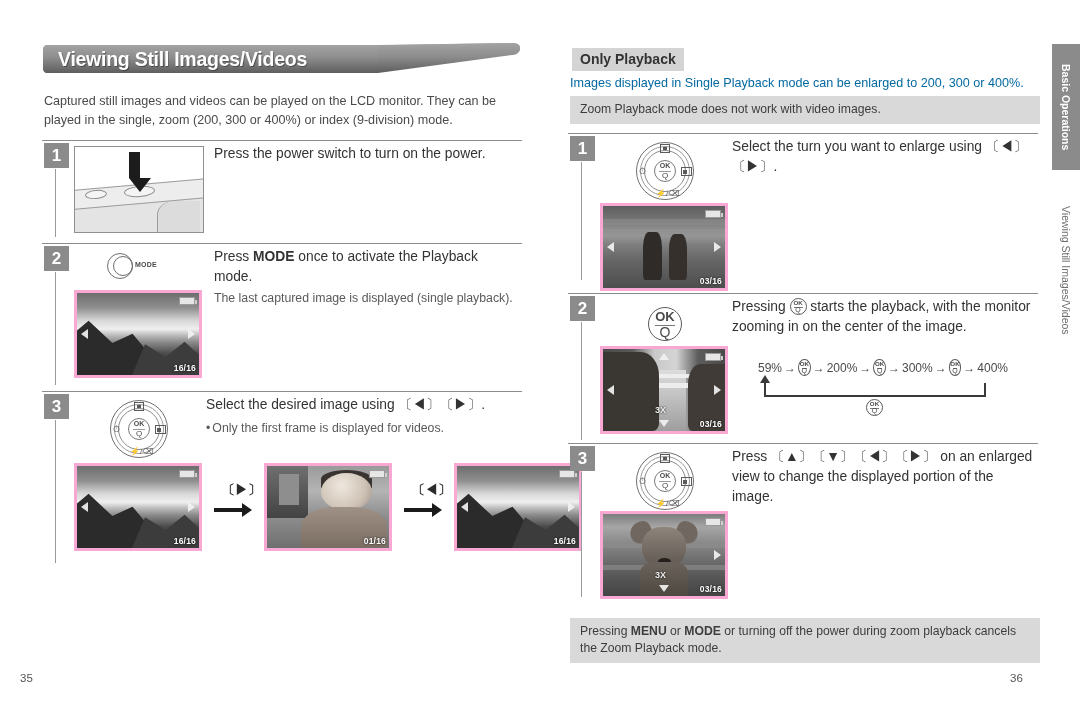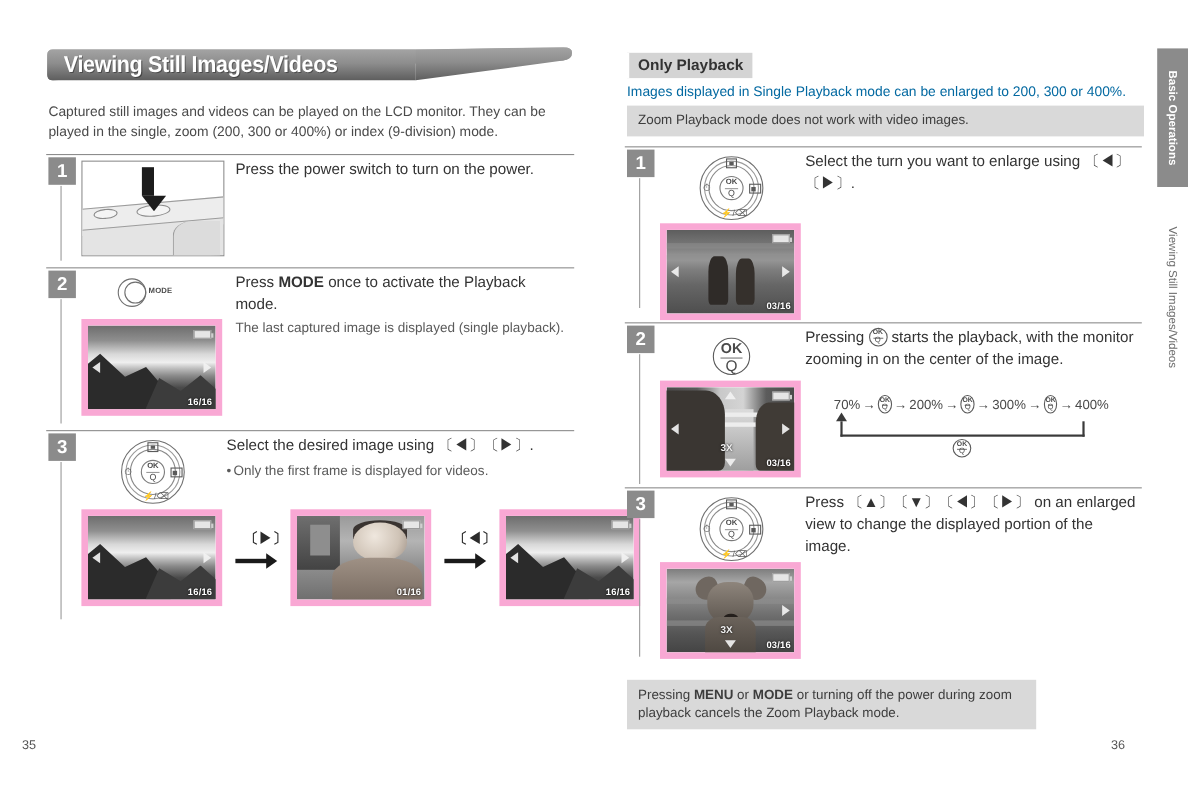--- a/index.html
+++ b/index.html
@@ -47,21 +47,21 @@
   .sect-intro {
     position: absolute; left: 2px; top: 74px; width: 470px;
     font-size: 12.6px; line-height: 18px; color: #0369a1;
   }
   .notebox {
     position: absolute; background: #d9d9d9;
     font-size: 12.2px; line-height: 17px; color: #3d3d3d;
     padding: 5px 10px 6px 10px;
   }
   #note-top   { left: 2px; top: 96px; width: 470px; }
-  #note-bot   { left: 2px; top: 618px; width: 372px; }
+  #note-bot   { left: 2px; top: 618px; width: 470px; }
 
   
   .step { position: absolute; }
   .step .rule {
     position: absolute; left: 0; top: 0; height: 1px; background: #8c8c8c;
   }
   .badge {
     position: absolute; left: 2px; top: 3px;
     width: 25px; height: 25px; background: #8b8b8b;
     color: #fff; font-size: 17px; font-weight: bold;
@@ -76,21 +76,21 @@
     font-size: 13.8px; line-height: 20px; color: #333;
   }
   .step-title b { font-weight: bold; }
   .step-sub {
     position: absolute;
     font-size: 12.3px; line-height: 17.5px; color: #5a5a5a;
   }
   .bullet::before { content: "\2022"; margin-right: 2px; }
 
   
-  .lcd { position: absolute; overflow: hidden; border: 6px solid #f9a8d4; }
+  .lcd { position: absolute; overflow: hidden; border: 3px solid #f9a8d4; }
   .lcd .cnt {
     position: absolute; right: 3px; bottom: 2px;
     color: #fff; font-size: 8.5px; font-weight: bold;
     text-shadow: 0 0 2px #000; letter-spacing: .2px;
   }
   .lcd .batt {
     position: absolute; right: 4px; top: 4px;
     width: 16px; height: 8px; background: #e6e6e6;
     border: 1px solid #9a9a9a;
   }
@@ -501,21 +501,21 @@
         <div class="arrU"></div>
         <div class="arrD"></div>
         <div class="arrL"></div>
         <div class="arrR"></div>
         <div class="zx">3X</div>
         <div class="cnt">03/16</div>
       </div>
 
       <div class="zoomflow" style="left:190px; top:66px; width:250px; height:60px;">
         <div class="zf-row">
-          <span>70%</span>
+          <span>59%</span>
           <span>→</span>
           <span class="okq">
               <span class="ok">OK</span>
               <span class="bar"></span>
               <span class="q">Q</span>
             </span>
           <span>→</span>
           <span>200%</span>
           <span>→</span>
           <span class="okq">

